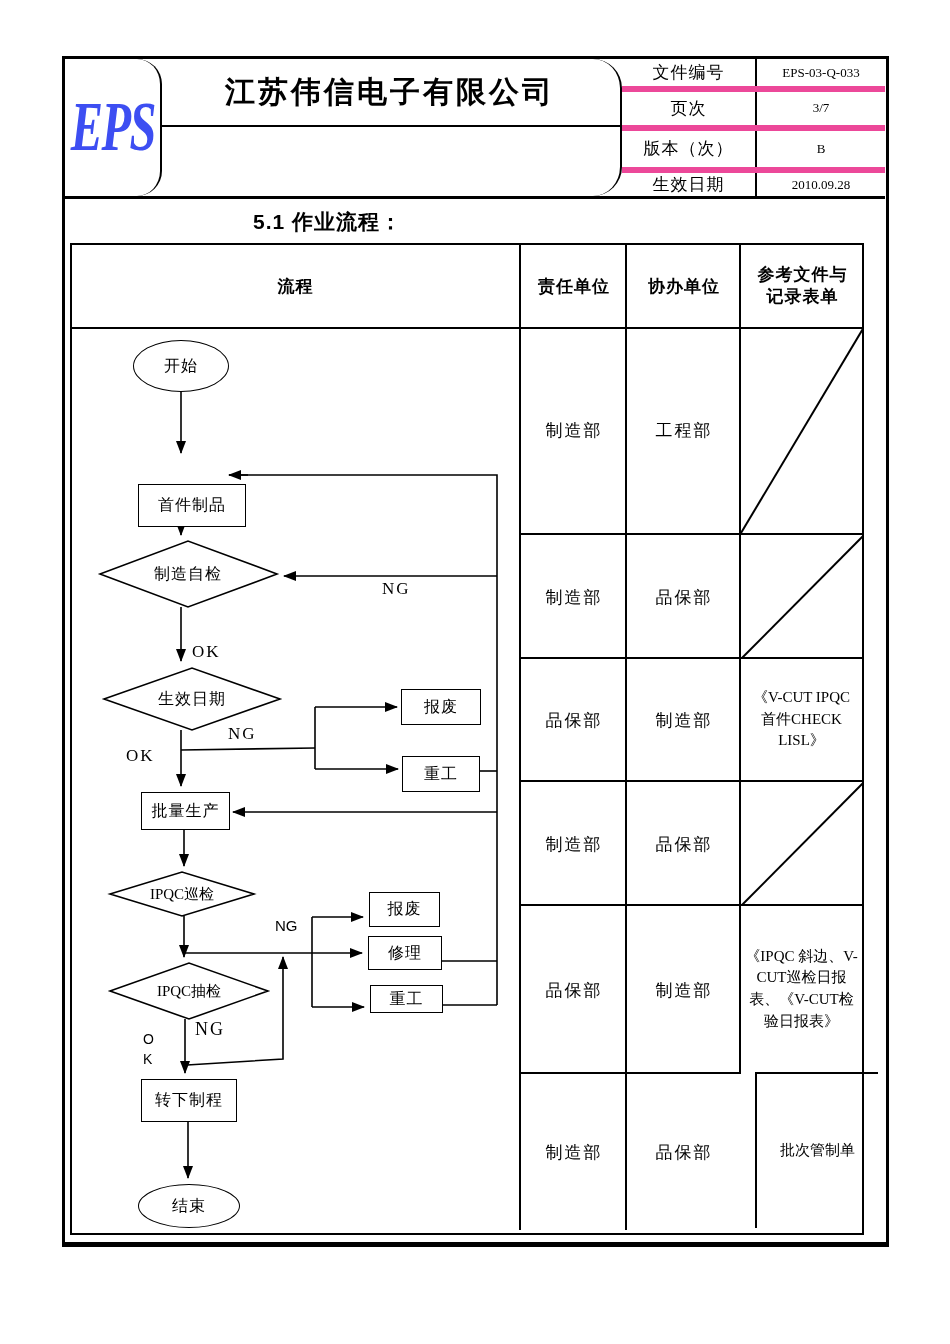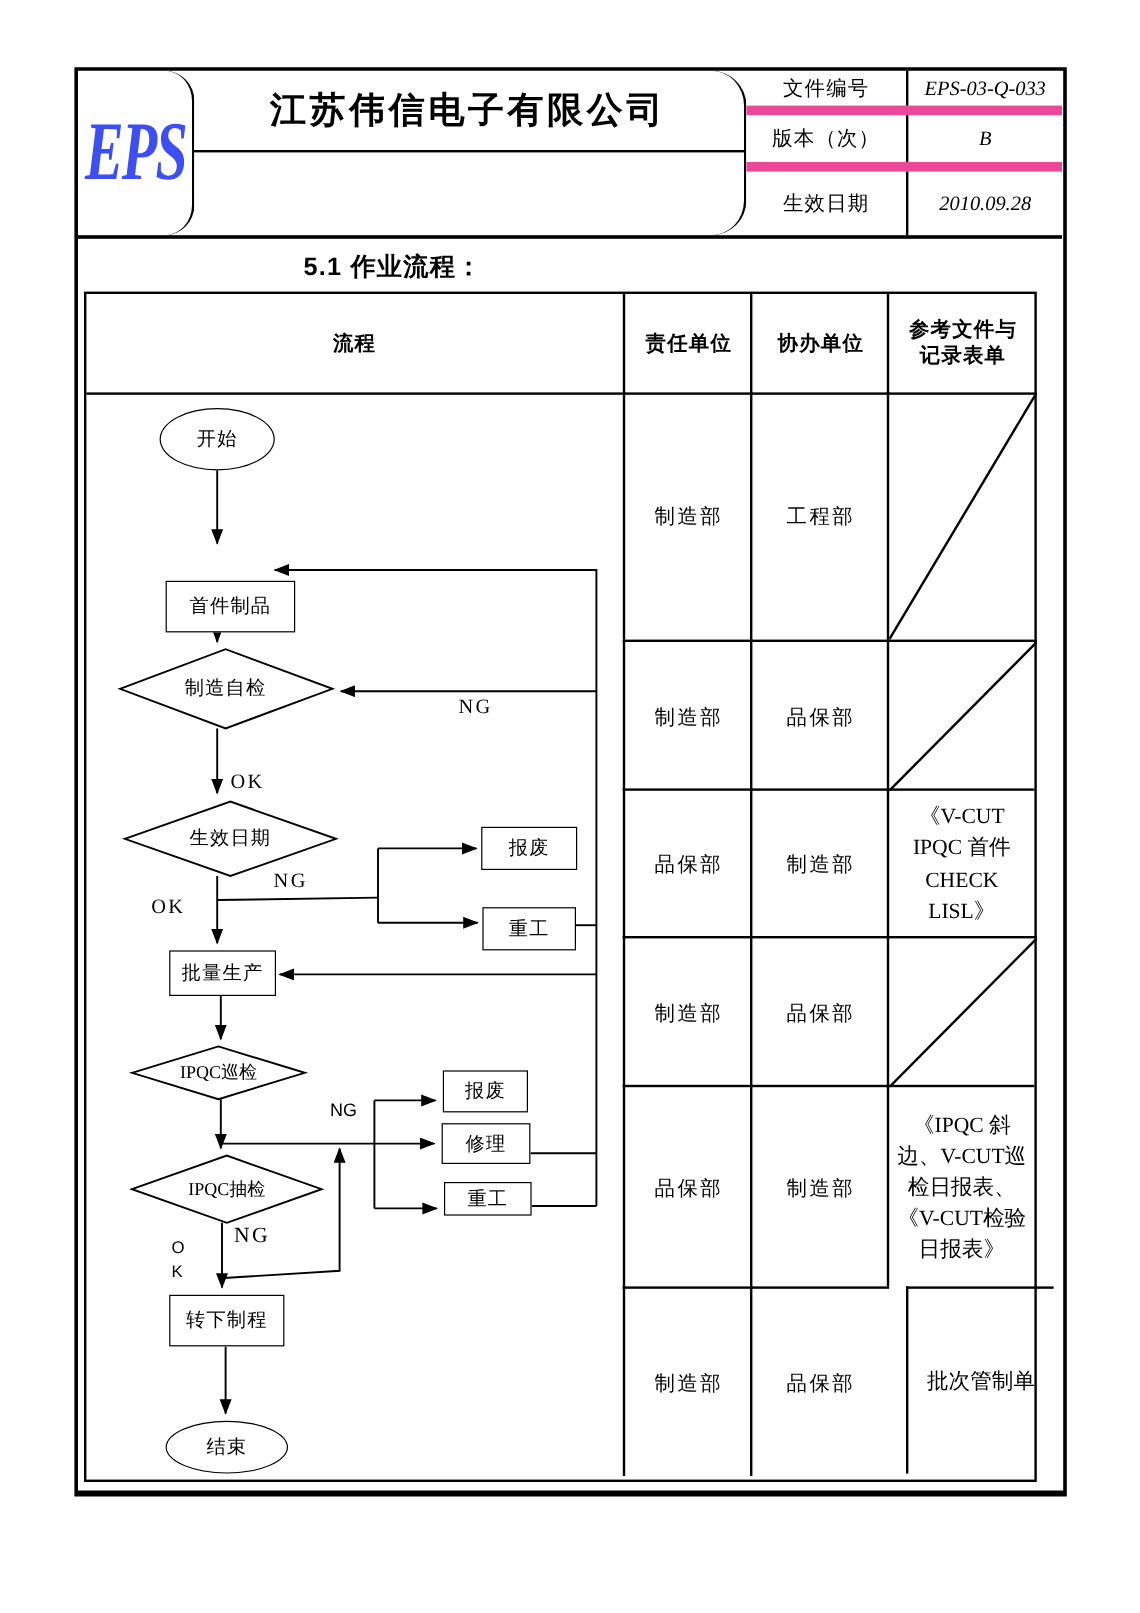--- a/index.html
+++ b/index.html
@@ -14,37 +14,37 @@
             display:flex;align-items:center;justify-content:center;overflow:visible;border-radius:25px;}
   .eps{font-family:"Liberation Serif",serif;font-style:italic;font-weight:bold;font-size:62px;
        color:#3d4ef2;transform:scale(0.78,1.12);letter-spacing:-2px;}
   .hdr-mid{position:absolute;left:95px;top:0;width:460px;height:137px;border-right:2px solid #000;border-radius:29px;}
   .hdr-company{position:absolute;left:0;top:0;width:100%;height:66px;border-bottom:2px solid #000;
                display:flex;align-items:center;justify-content:center;
                font-family:"Liberation Sans","DejaVu Sans",sans-serif;font-weight:bold;font-size:30px;letter-spacing:3px;}
   .hdr-doc-title{position:absolute;left:0;top:66px;width:100%;height:69px;
                display:flex;align-items:center;justify-content:center;font-weight:bold;font-size:27px;letter-spacing:1px;}
   .hdr-fields{position:absolute;left:557px;top:0;width:263px;height:137px;display:flex;flex-direction:column;}
-  .hfrow{display:flex;border-bottom:8px solid #ec4899;}
+  .hfrow{display:flex;border-bottom:6px solid #ec4899;}
   .hfrow:last-child{border-bottom:none;}
   .hflabel{width:133px;border-right:2px solid #000;display:flex;align-items:center;justify-content:center;
            font-size:17px;letter-spacing:1px;}
-  .hfvalue{flex:1;display:flex;align-items:center;justify-content:center;font-size:17px;font-style:italic;}
+  .hfvalue{flex:1;display:flex;align-items:center;justify-content:center;font-size:13px;}
   
   .section-title{left:253px;top:208px;font-family:"Liberation Sans","DejaVu Sans",sans-serif;
                  font-weight:bold;font-size:21px;letter-spacing:1px;text-align:center;}
   
   .tbl{left:70px;top:243px;width:790px;height:988px;border:2.5px solid #000;}
   .th{position:absolute;top:0;height:82px;border-bottom:2px solid #000;display:flex;align-items:center;
       justify-content:center;font-weight:bold;font-size:17px;letter-spacing:1px;text-align:center;}
   .cell{position:absolute;display:flex;align-items:center;justify-content:center;
         font-size:17px;letter-spacing:2px;text-align:center;}
   .bl{border-left:2px solid #000;}
   .bt{border-top:2px solid #000;}
-  .refcell{font-size:18px;letter-spacing:0;line-height:1.45;padding:2px 3px;box-sizing:border-box;}
+  .refcell{font-size:15px;letter-spacing:0;line-height:1.45;padding:2px 3px;box-sizing:border-box;}
   .diag{position:absolute;inset:0;width:100%;height:100%;}
   
   .flow-svg{left:0;top:0;width:950px;height:1344px;pointer-events:none;}
   .node{position:absolute;border:1.5px solid #000;background:#fff;display:flex;align-items:center;
         justify-content:center;font-size:16px;letter-spacing:1px;box-sizing:border-box;}
   .oval{border-radius:50%;}
   .dlabel{position:absolute;transform:translate(-50%,-50%);font-size:16px;letter-spacing:1px;white-space:nowrap;}
   .flbl{position:absolute;font-size:17px;white-space:nowrap;}
   .flbl-sm{position:absolute;font-family:"Liberation Sans","DejaVu Sans",sans-serif;font-size:14px;white-space:nowrap;}
 </style>
@@ -59,20 +59,24 @@
     <div class="hdr-logo">
       <span class="eps">EPS</span>
     </div>
     <div class="hdr-mid">
       <div class="hdr-company">江苏伟信电子有限公司</div>
     </div>
     <div class="hdr-fields">
       <div class="hfrow" style="height:29px">
         <div class="hflabel">文件编号</div>
         <div class="hfvalue">EPS-03-Q-033</div>
+      </div>
+      <div class="hfrow" style="height:35px">
+        <div class="hflabel">页次</div>
+        <div class="hfvalue">3/7</div>
       </div>
       <div class="hfrow" style="height:39px">
         <div class="hflabel">版本（次）</div>
         <div class="hfvalue">B</div>
       </div>
       <div class="hfrow" style="flex:1">
         <div class="hflabel">生效日期</div>
         <div class="hfvalue">2010.09.28</div>
       </div>
     </div>

